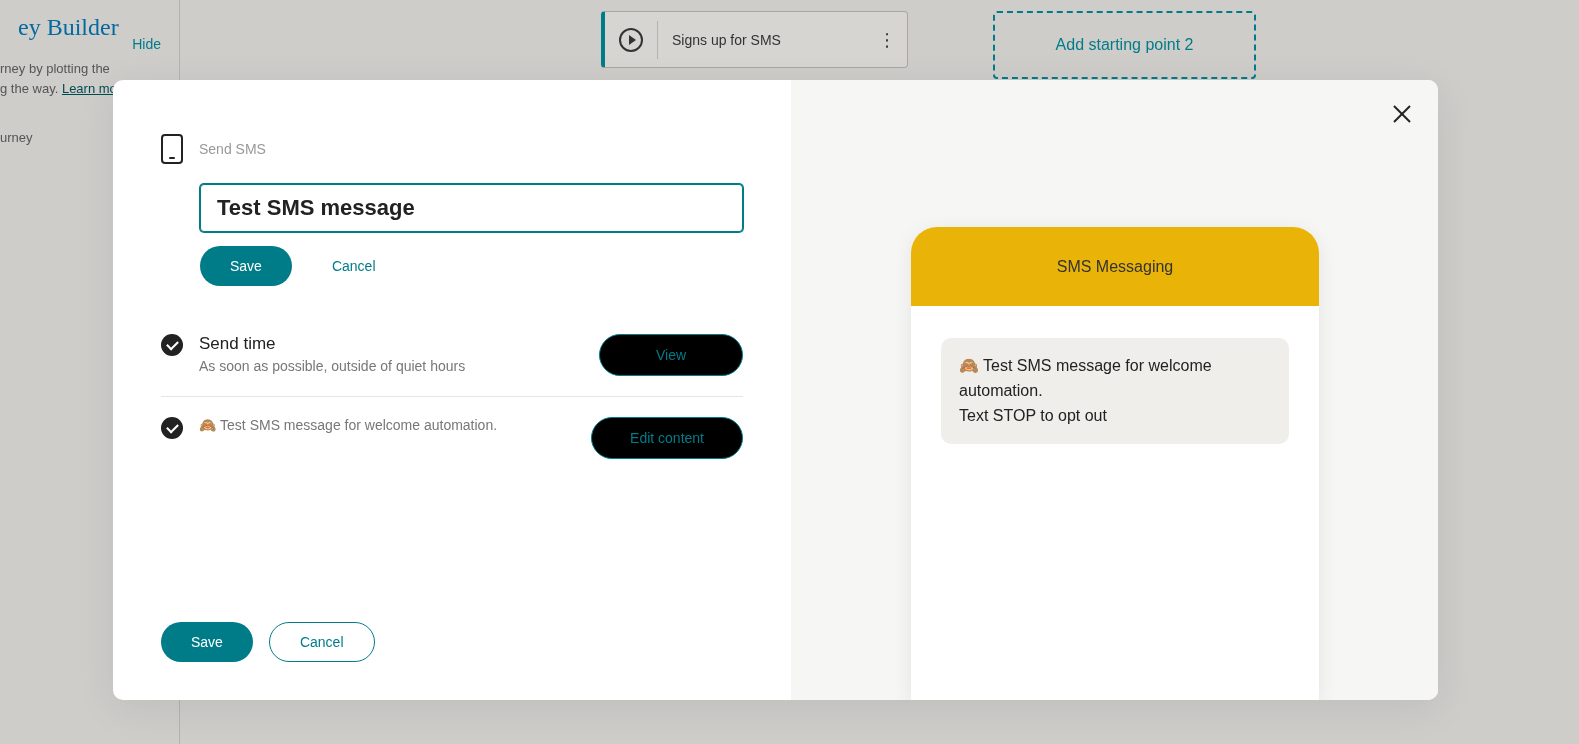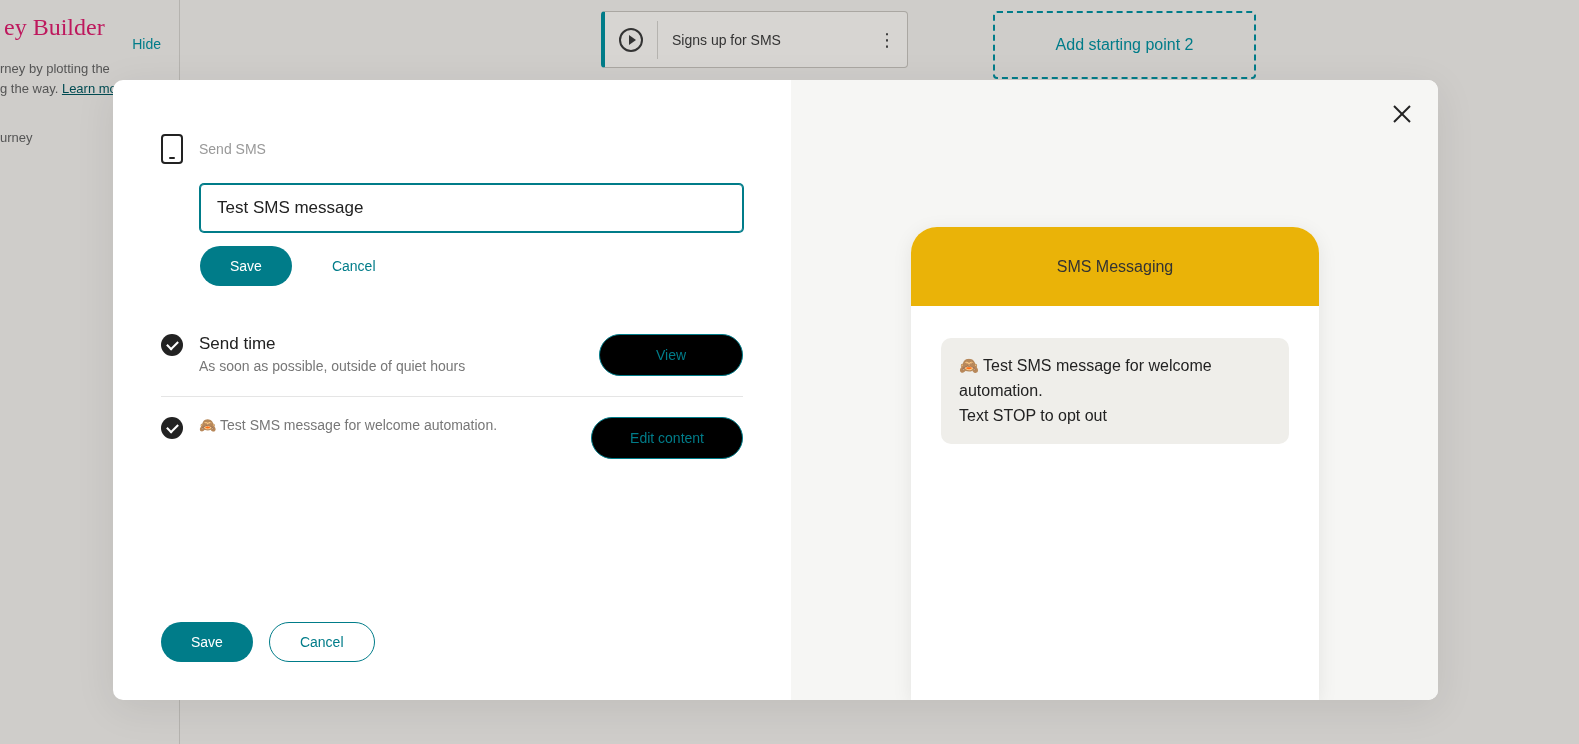--- a/index.html
+++ b/index.html
@@ -26,22 +26,22 @@
     width: 180px;
     height: 100%;
     border-right: 1px solid #b5b3af;
     padding: 14px 0 0 0;
     color: #424242;
   }
   .bg-title {
     font-family: Georgia, "Times New Roman", serif;
     font-size: 24px;
     font-weight: 500;
-    color: #be185d;
-    padding-left: 4px;
+    color: #0369a1;
+    padding-left: 18px;
     margin-bottom: 18px;
   }
   .bg-hide {
     position: absolute;
     top: 36px;
     right: 18px;
     color: #007c89;
     font-size: 14px;
     font-weight: 500;
   }
@@ -194,24 +194,25 @@
   }
   .input-wrap {
     margin-left: 39px;
   }
   .name-input {
     width: 543px;
     height: 48px;
     border: 1px solid #007c89;
     border-radius: 4px;
     padding: 0 16px;
-    font-size: 17px;
+    font-size: 22px;
     color: #222;
     outline: none;
     box-shadow: 0 0 0 1px #007c89;
+    font-weight: bold;
   }
   .inline-actions {
     margin-left: 39px;
     margin-top: 14px;
     display: flex;
     align-items: center;
     gap: 10px;
   }
   .btn-primary {
     background: #007c89;

